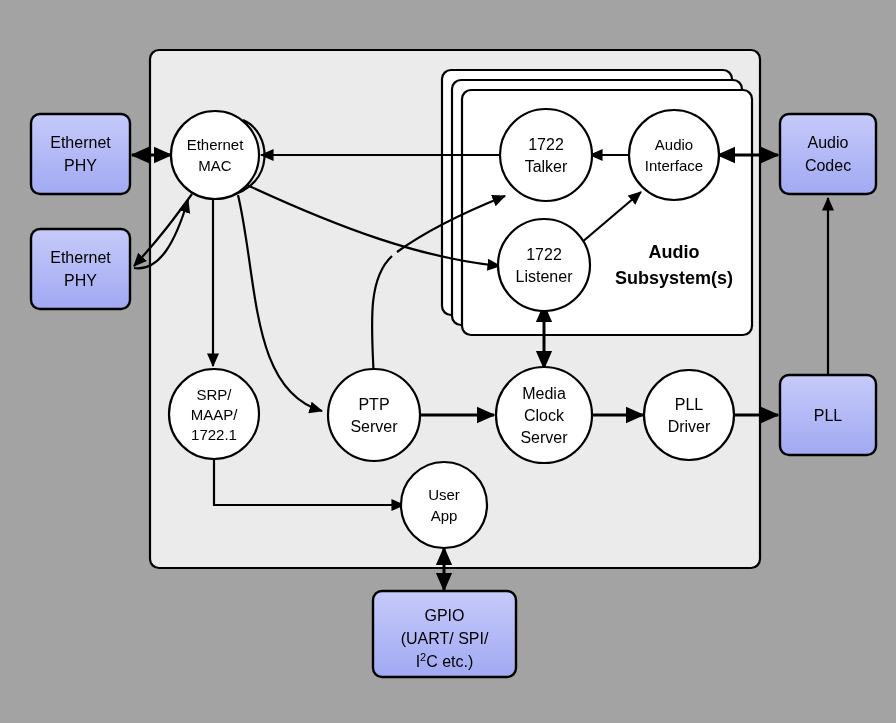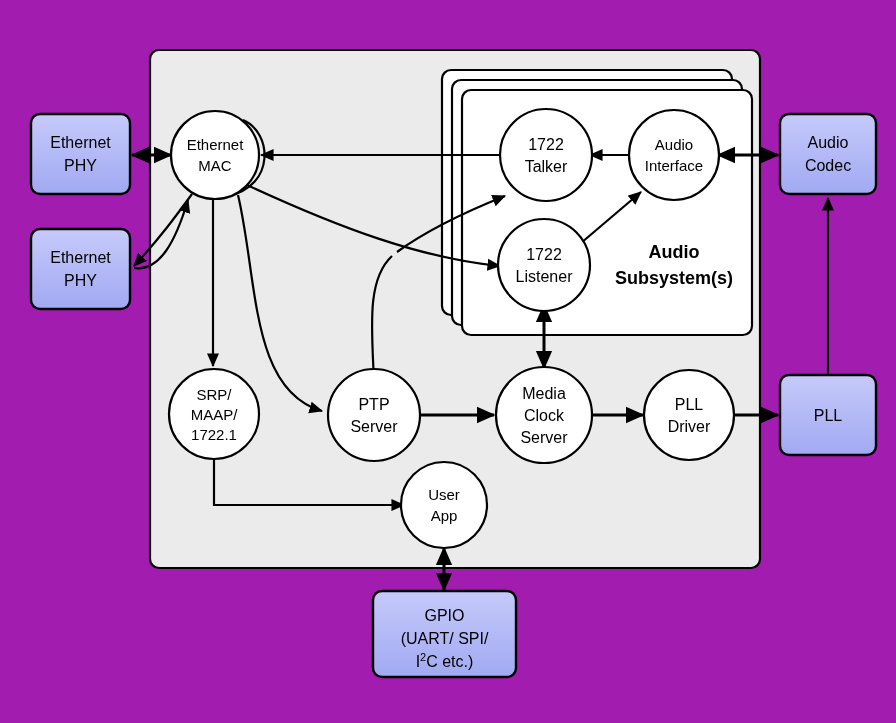--- a/index.html
+++ b/index.html
@@ -7,21 +7,21 @@
     padding: 0;
     background: #ffffff;
   }
   body {
     font-family: "Liberation Sans", sans-serif;
   }
   #stage {
     position: relative;
     width: 896px;
     height: 723px;
-    background: #a21caf;
+    background: #a3a3a3;
     overflow: hidden;
   }
   #diagram {
     position: absolute;
     left: 0;
     top: 0;
     width: 896px;
     height: 723px;
   }
   .nodetext {

